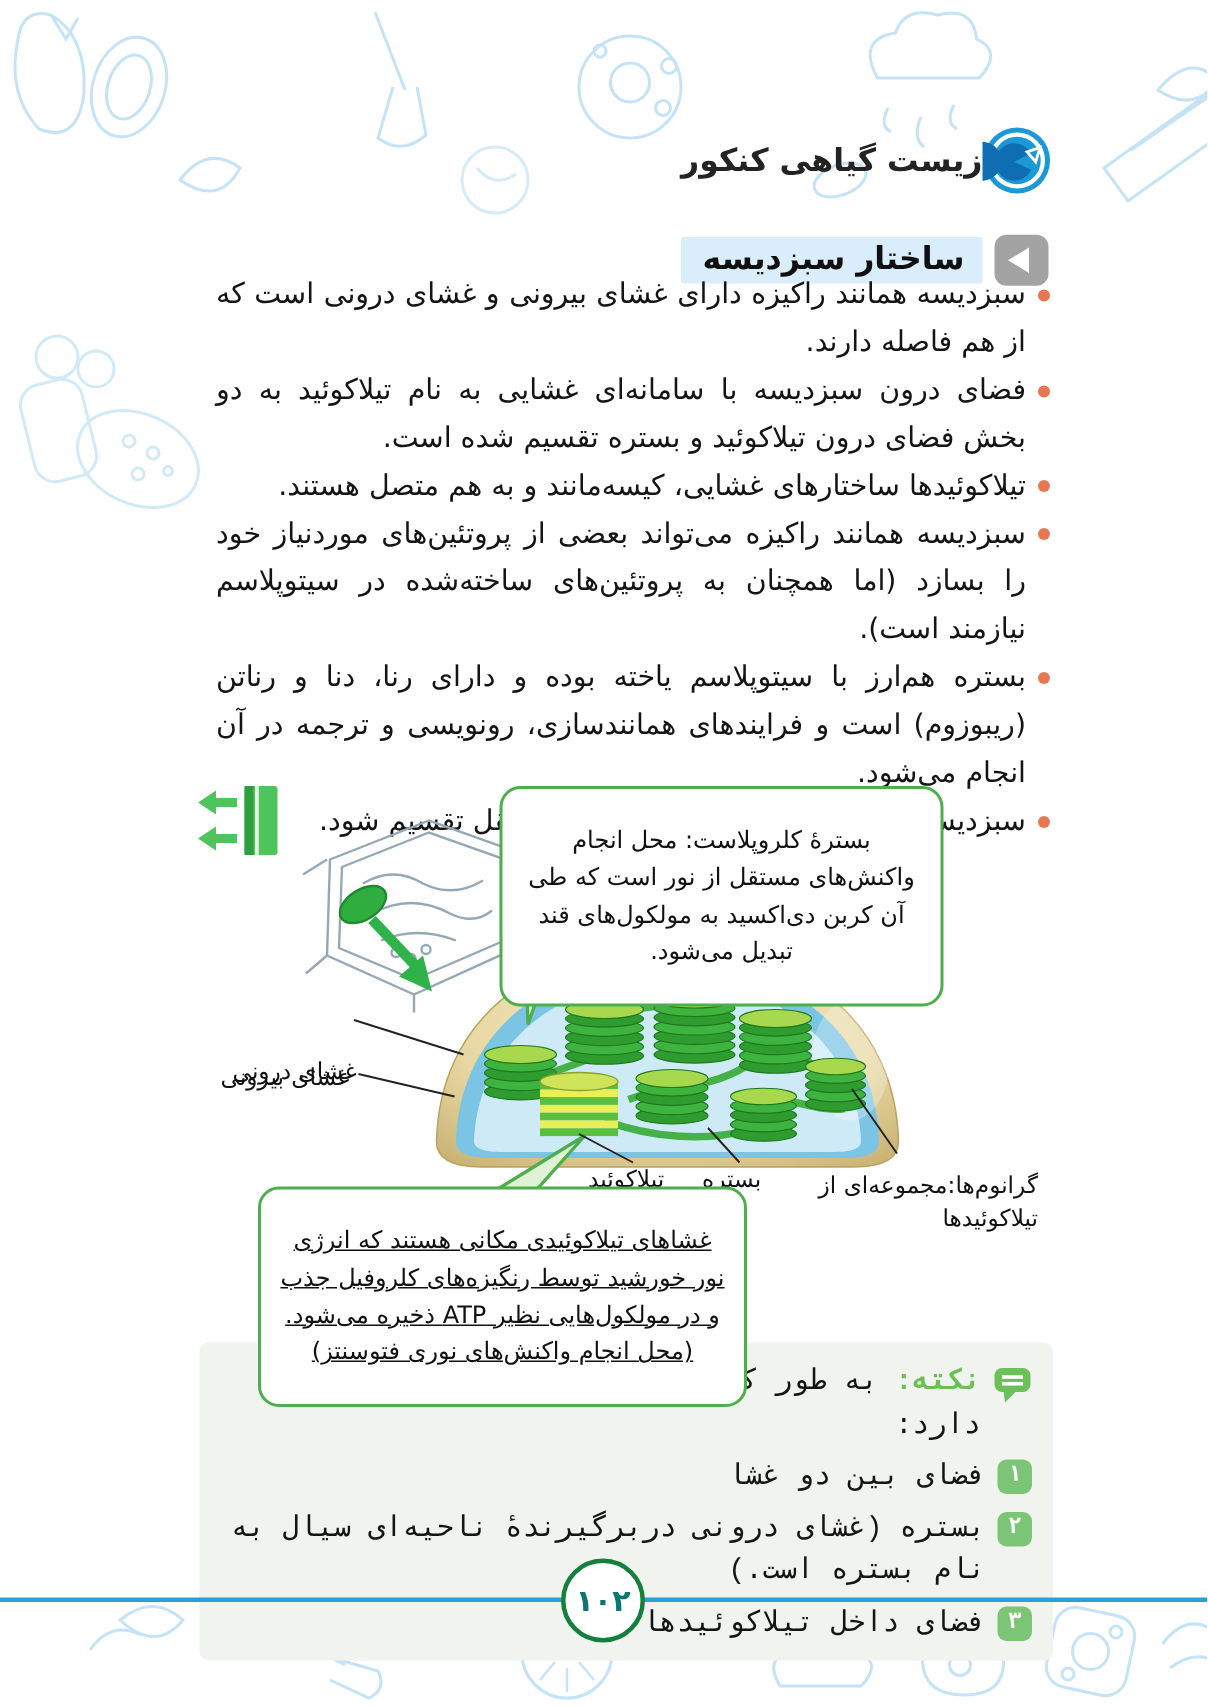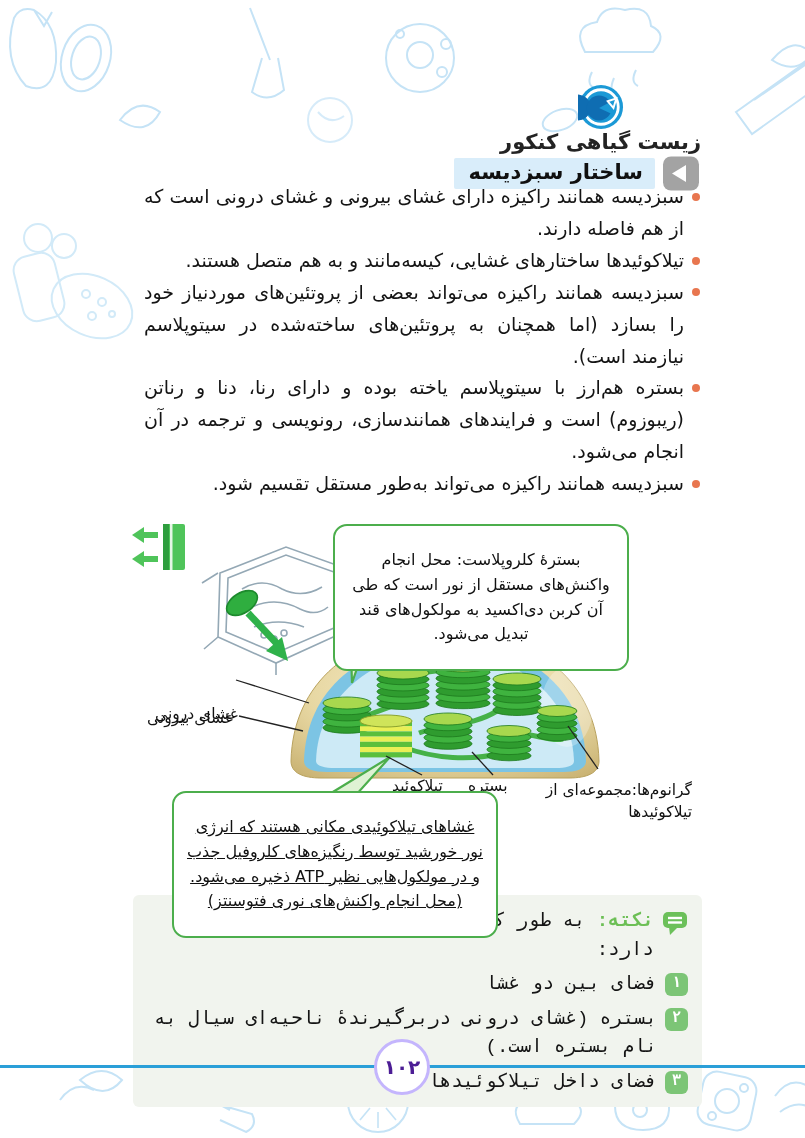--- a/index.html
+++ b/index.html
@@ -6,21 +6,21 @@
   .page{
     position:relative;width:805px;height:1138px;background:#ffffff;
     overflow:hidden;font-family:"DejaVu Sans",sans-serif;direction:rtl;color:#141414;
   }
   
   .doodles{position:absolute;pointer-events:none;}
   .doodles.top{top:0;left:0;}
   .doodles.bottom{bottom:0;left:0;}
   .doodles.left{top:210px;left:0;}
   
-  .header{position:absolute;top:84px;right:104px;display:flex;align-items:center;gap:0;flex-direction:column;}
+  .header{position:absolute;top:84px;right:104px;display:flex;align-items:center;gap:0;}
   .header-title{font-size:21px;font-weight:bold;color:#232323;}
   
   .section-bar{position:absolute;top:155px;right:104px;display:flex;align-items:center;gap:6px;}
   .section-title{background:#d9edfa;padding:2px 12px 5px 14px;font-size:21px;font-weight:bold;color:#101010;border-radius:2px;}
   
   .content{position:absolute;top:181px;right:104px;left:104px;font-size:19px;line-height:1.68;text-align:justify;margin-left:40px;}
   .bullet{position:relative;padding-right:17px;margin:0;}
   .bullet .dot{position:absolute;right:1px;top:0.62em;width:8px;height:8px;border-radius:50%;background:#e8764f;}
   
   .figure{position:absolute;top:519px;right:100px;width:605px;height:378px;direction:ltr;}
@@ -46,22 +46,22 @@
   .note-label{color:#6cbf55;font-weight:bold;}
   .badge{
     flex:0 0 auto;width:23px;height:23px;margin-top:3px;background:#7cc576;border-radius:6px;
     color:#fff;font-weight:bold;font-size:15px;display:flex;align-items:center;justify-content:center;
   }
   .note-icon-wrap{flex:0 0 auto;margin-top:3px;}
   
   .footer-line{position:absolute;top:1065px;left:0;right:0;height:3px;background:#2a9fd8;}
   .page-badge{
     position:absolute;top:1039px;left:374px;width:50px;height:50px;background:#fff;
-    border:3px solid #c4b5fd;border-radius:50%;display:flex;align-items:center;justify-content:center;
-    color:#4c1d95;font-weight:bold;font-size:20px;z-index:2;
+    border:3px solid #15803d;border-radius:50%;display:flex;align-items:center;justify-content:center;
+    color:#0f766e;font-weight:bold;font-size:20px;z-index:2;
   }
 </style>
 </head>
 <body>
 
 <div class="page">
 
   <svg class="doodles top" width="805" height="145" viewBox="0 0 805 145" fill="none" stroke="#c5e3f6" stroke-width="2">
     <path d="M14,18 Q2,60 26,86 Q52,96 56,62 Q58,24 34,10 Q20,6 14,18 Z M34,10 L44,26 L52,12"></path>
     <ellipse cx="86" cy="58" rx="24" ry="34" transform="rotate(18 86 58)"></ellipse>
@@ -130,20 +130,21 @@
   <div class="section-bar">
     <svg width="40" height="37" viewBox="0 0 40 37">
       <rect x="2" y="1.5" width="36" height="34" rx="8" fill="#a3a3a3"></rect>
       <polygon points="25,10 25,27 11,18.5" fill="#ffffff"></polygon>
     </svg>
     <div class="section-title">ساختار سبزدیسه</div>
   </div>
 
   <div class="content">
     <p class="bullet"><span class="dot"></span><span>سبزدیسه همانند راکیزه دارای غشای بیرونی و غشای درونی است که از هم فاصله دارند.</span></p>
+    <p class="bullet"><span class="dot"></span><span>فضای درون سبزدیسه با سامانه‌ای غشایی به نام تیلاکوئید به دو بخش فضای درون تیلاکوئید و بستره تقسیم شده است.</span></p>
     <p class="bullet"><span class="dot"></span><span>تیلاکوئیدها ساختارهای غشایی، کیسه‌مانند و به هم متصل هستند.</span></p>
     <p class="bullet"><span class="dot"></span><span>سبزدیسه همانند راکیزه می‌تواند بعضی از پروتئین‌های موردنیاز خود را بسازد (اما همچنان به پروتئین‌های ساخته‌شده در سیتوپلاسم نیازمند است).</span></p>
     <p class="bullet"><span class="dot"></span><span>بستره هم‌ارز با سیتوپلاسم یاخته بوده و دارای رنا، دنا و رناتن (ریبوزوم) است و فرایندهای همانندسازی، رونویسی و ترجمه در آن انجام می‌شود.</span></p>
     <p class="bullet"><span class="dot"></span><span>سبزدیسه همانند راکیزه می‌تواند به‌طور مستقل تقسیم شود.</span></p>
   </div>
 
   <div class="figure">
 
     <svg class="abs" style="left:30px;top:4px" width="58" height="50" viewBox="0 0 58 50">
       <rect x="33" y="1" width="22" height="46" rx="2" fill="#4fc45a"></rect>

